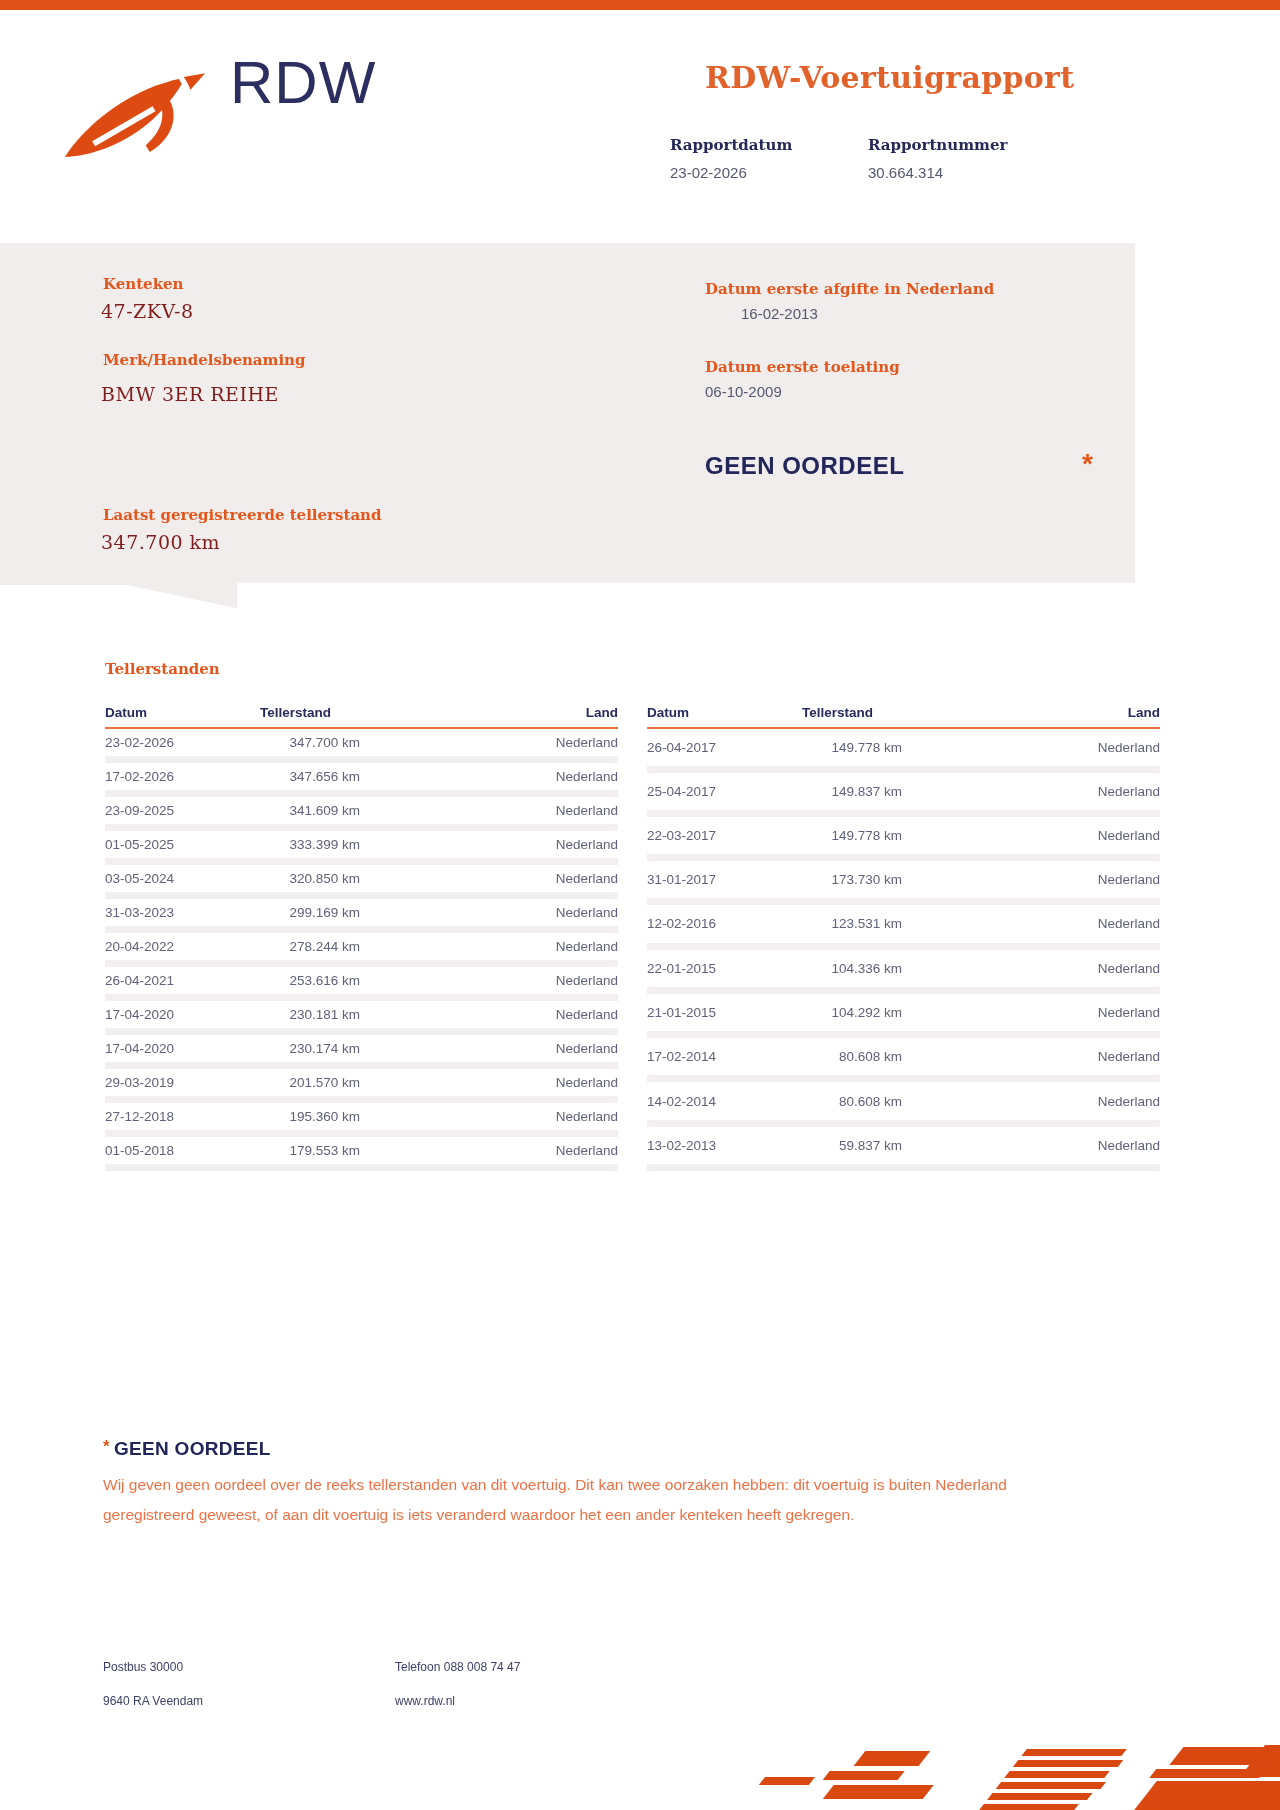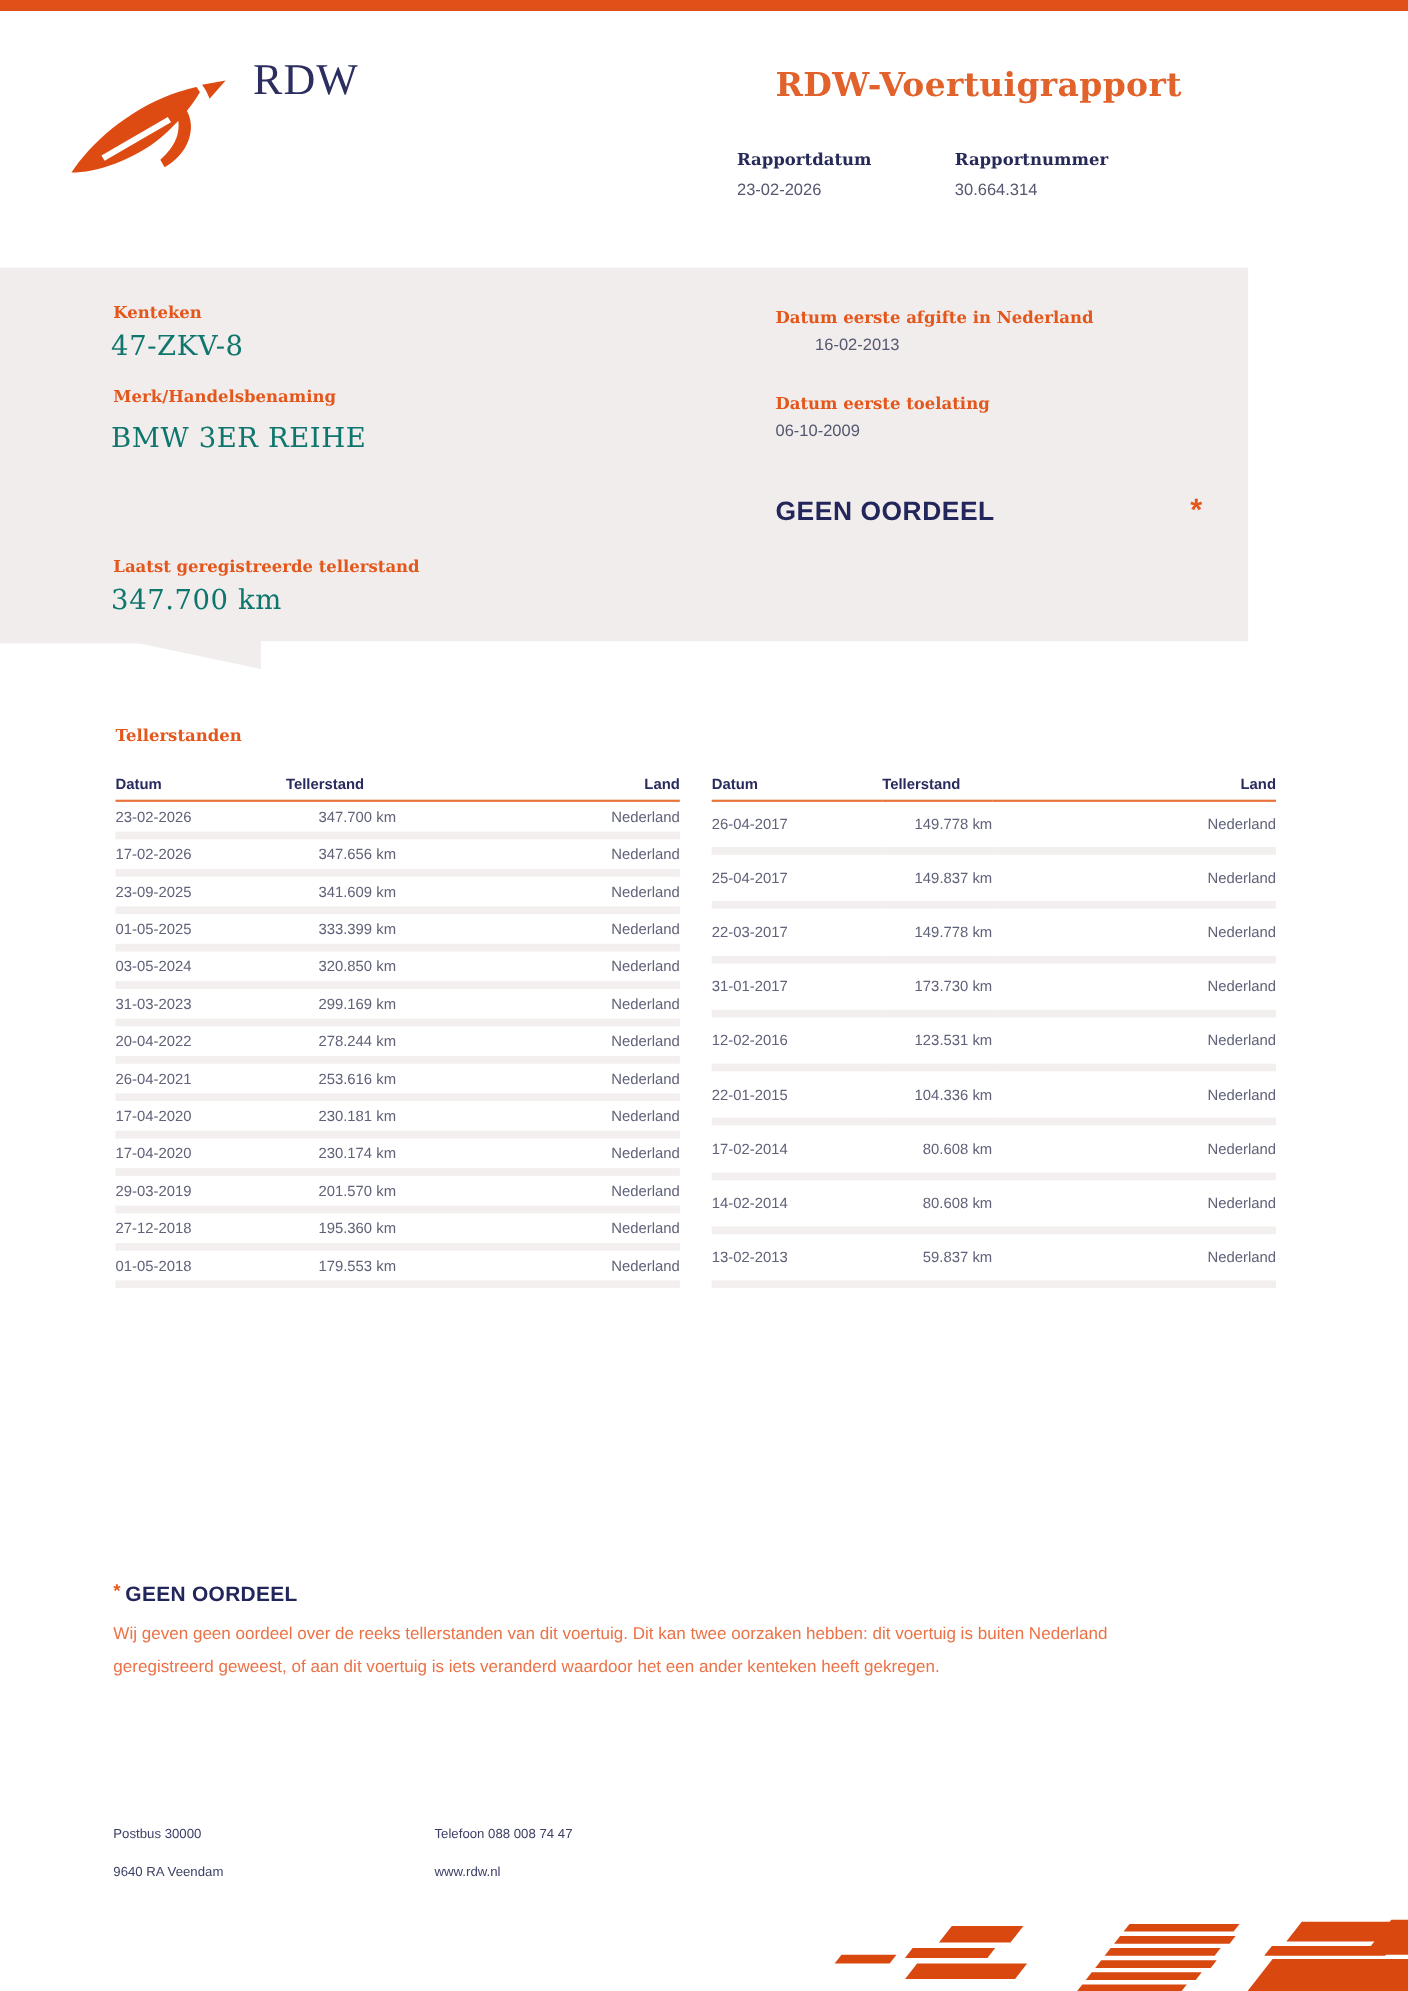--- a/index.html
+++ b/index.html
@@ -7,21 +7,21 @@
   .page {
     position:relative; width:1280px; height:1810px; background:#ffffff;
     font-family:"Liberation Sans", sans-serif; overflow:hidden;
   }
   .topbar { position:absolute; top:0; left:0; width:100%; height:10px; background:#E0511A; }
 
   
   .feather { position:absolute; left:63px; top:72px; width:146px; height:90px; }
   .logo-text {
     position:absolute; left:230px; top:48px;
-    font-family:Liberation Serif, serif; font-size:40px; color:#2B2E5E; letter-spacing:1px;
+    font-family:Liberation Sans, sans-serif; font-size:60px; color:#2B2E5E; letter-spacing:1px;
   }
   .report-title {
     position:absolute; left:705px; top:60px;
     font-family:"DejaVu Serif", serif; font-weight:600; font-size:30px; color:#E2622C;
     letter-spacing:0.3px;
   }
   .meta-label {
     position:absolute; top:136px;
     font-family:"DejaVu Serif", serif; font-weight:bold; font-size:15px; color:#272A58;
   }
@@ -31,21 +31,21 @@
   
   .panel {
     position:absolute; top:243px; left:0; width:1135px; height:367px; background:#F0EDEC;
     clip-path:polygon(0 0, 100% 0, 100% 92.6%, 20.9% 92.6%, 20.9% 99.5%, 11.2% 93.2%, 0 93.2%);
   }
   .p-item { position:absolute;text-align:center; }
   .p-label {
     font-family:"DejaVu Serif", serif; font-weight:bold; font-size:15px; color:#E4571C;
   }
   .p-big {
-    font-family:"DejaVu Serif", serif; font-size:25px; color:#0f766e; letter-spacing:0.5px;
+    font-family:"DejaVu Serif", serif; font-size:19px; color:#7f1d1d; letter-spacing:0.5px;
   }
   .p-val { font-size:15px; color:#55586F; }
   .verdict {
     position:absolute; left:705px; top:452px;
     font-size:24px; font-weight:bold; color:#23265A; letter-spacing:0.5px;
   }
   .verdict-star {
     position:absolute; left:1082px; top:448px;
     font-size:28px; font-weight:bold; color:#E4571C;
   }
@@ -242,20 +242,25 @@
             <td>Nederland</td>
           </tr>
           <tr>
             <td>12-02-2016</td>
             <td>123.531 km</td>
             <td>Nederland</td>
           </tr>
           <tr>
             <td>22-01-2015</td>
             <td>104.336 km</td>
+            <td>Nederland</td>
+          </tr>
+          <tr>
+            <td>21-01-2015</td>
+            <td>104.292 km</td>
             <td>Nederland</td>
           </tr>
           <tr>
             <td>17-02-2014</td>
             <td>80.608 km</td>
             <td>Nederland</td>
           </tr>
           <tr>
             <td>14-02-2014</td>
             <td>80.608 km</td>

